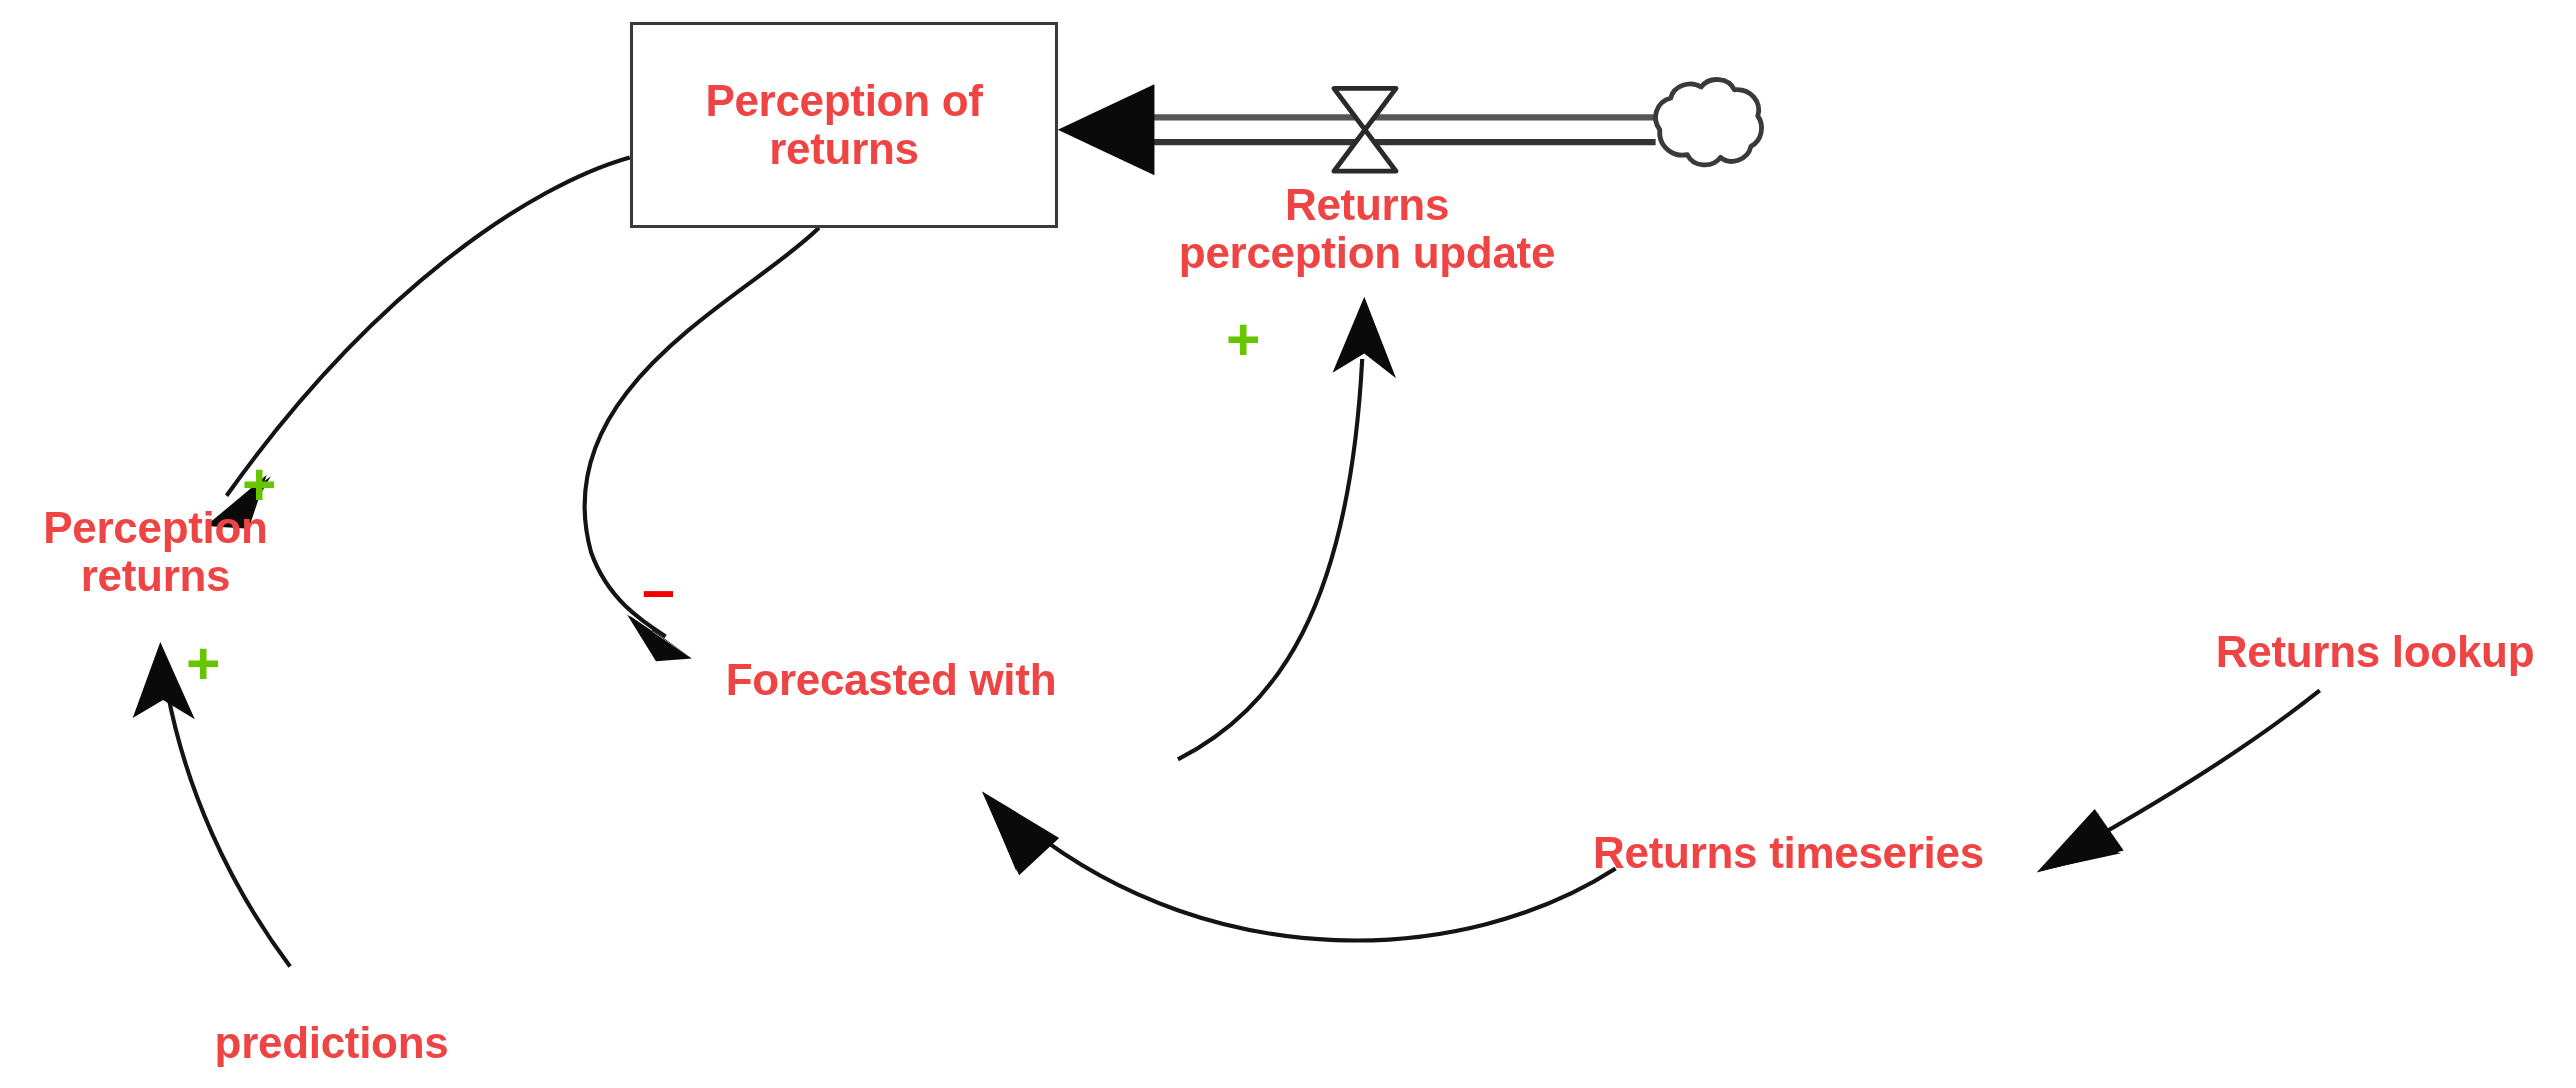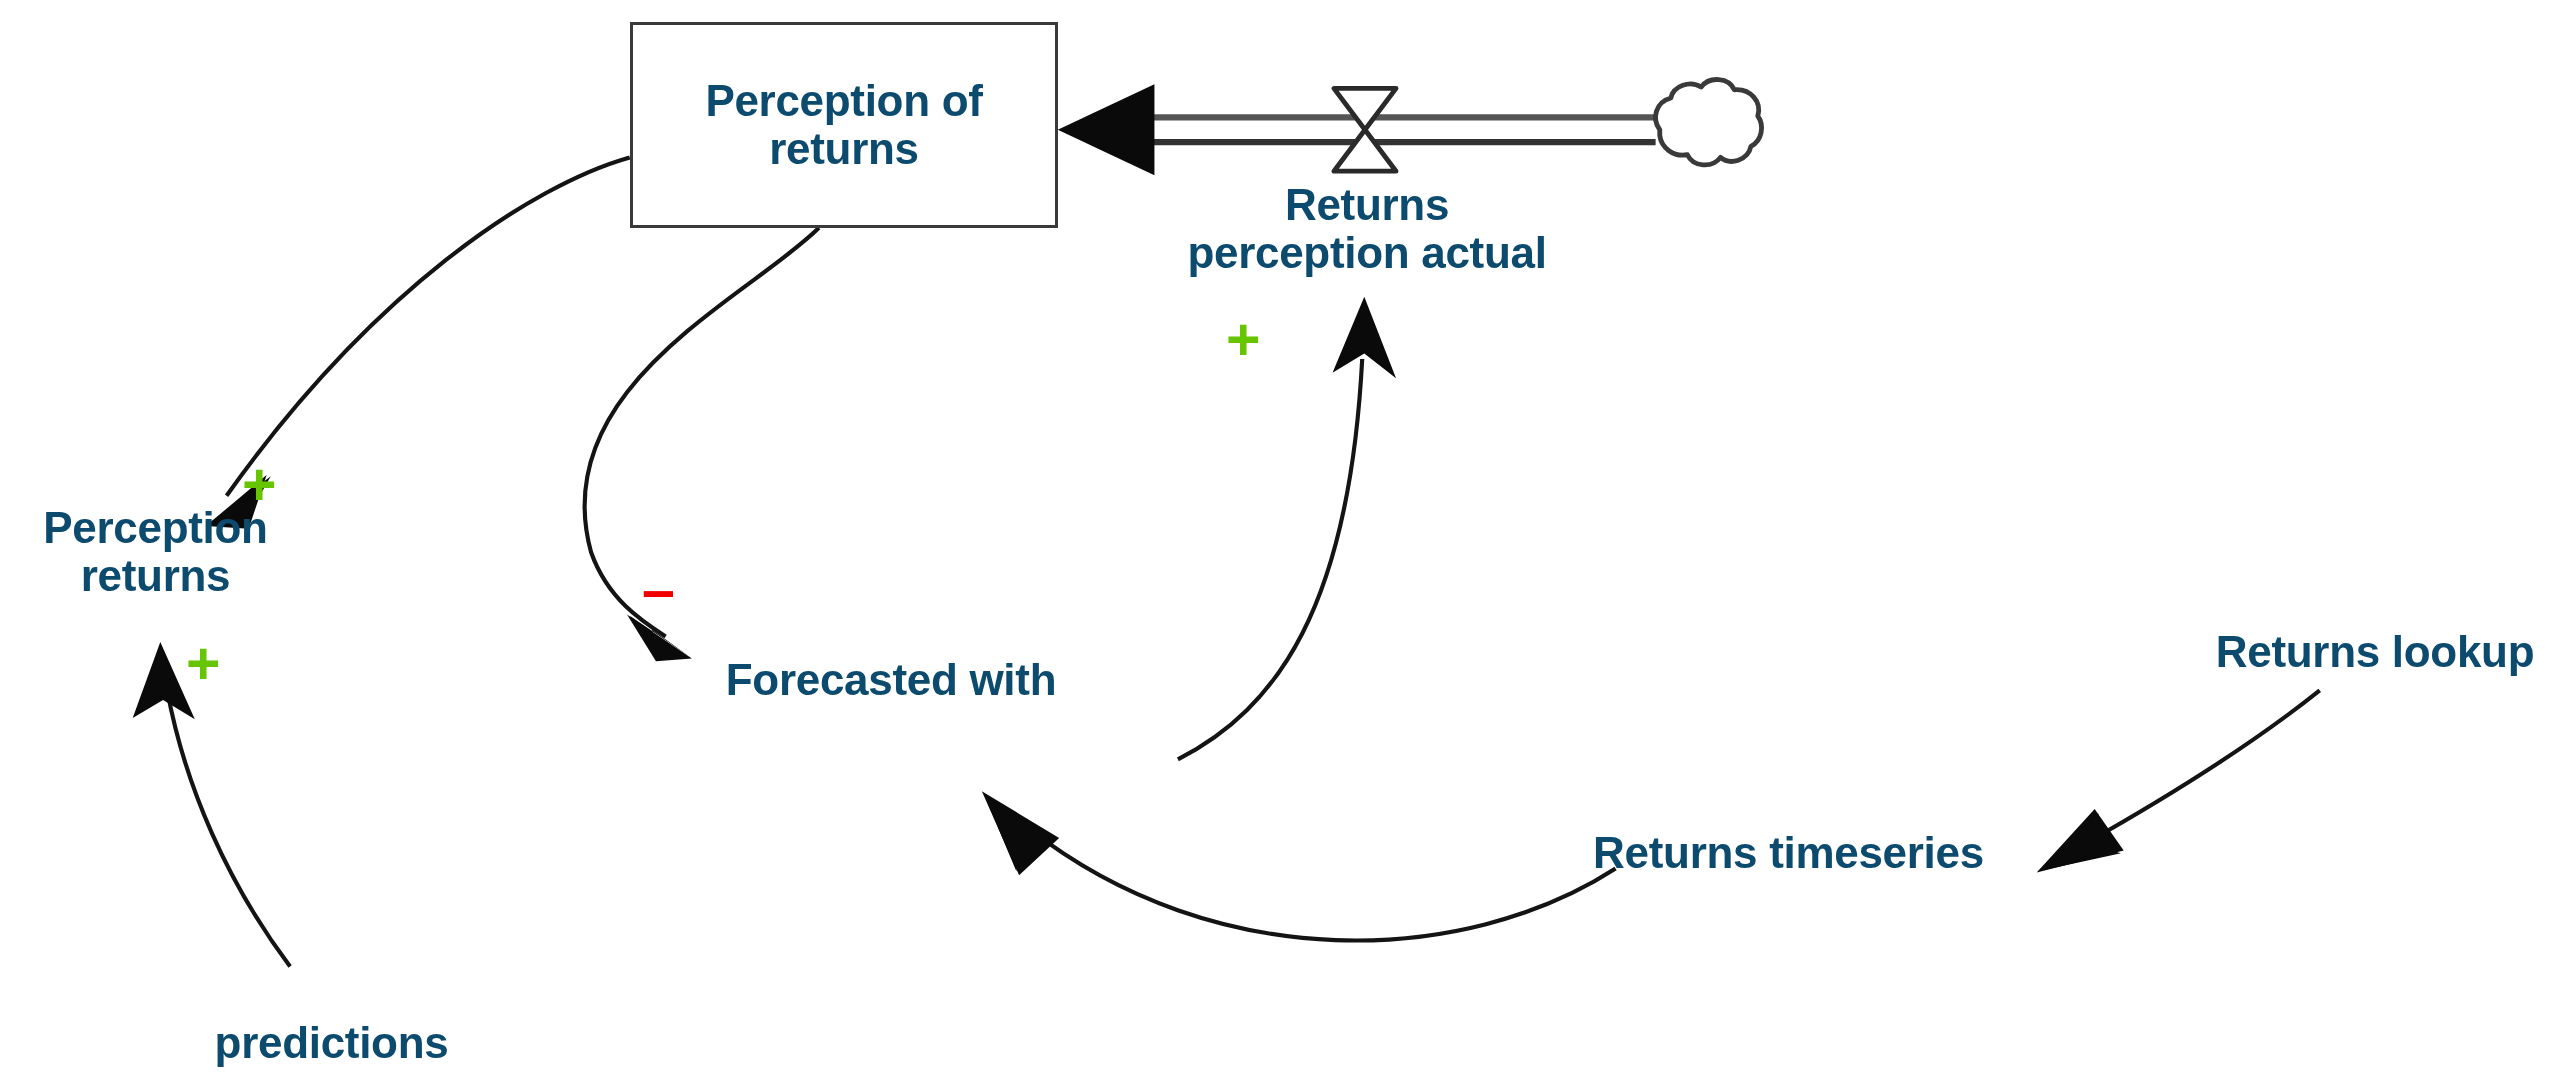--- a/index.html
+++ b/index.html
@@ -23,21 +23,21 @@
     top: 0;
     width: 2576px;
     height: 1088px;
   }
   .node-label {
     position: absolute;
     font-family: "Liberation Sans", sans-serif;
     font-weight: bold;
     font-size: 44px;
     line-height: 1.08;
-    color: #0c4a6e;
+    color: #ef4444;
     text-align: center;
     white-space: pre;
     letter-spacing: -0.3px;
   }
   .stock-box {
     position: absolute;
     box-sizing: border-box;
     border: 3.5px solid #3a3a3a;
     background: #ffffff;
     display: flex;
@@ -131,21 +131,21 @@
       <path d="M3360,1000 C3260,1080 3130,1160 3020,1222" fill="none" stroke="#141414" stroke-width="6"></path>
       <polygon points="2952,1262 3072,1236 3024,1222 3040,1178" fill="#0a0a0a"></polygon>
       <polygon points="2950,1264 3076,1232 3034,1172" fill="#0a0a0a"></polygon>
     </g>
   </svg>
 
   <div class="stock-box" style="left:630px; top:22px; width:428px; height:206px;">
     <div class="node-label"><span>Perception of</span><br><span>returns</span></div>
   </div>
 
-  <div class="node-label" style="left:1077px; top:181px; width:580px;"><span>Returns</span><br><span>perception actual</span></div>
+  <div class="node-label" style="left:1077px; top:181px; width:580px;"><span>Returns</span><br><span>perception update</span></div>
 
   <div class="node-label" style="left:-7px; top:504px; width:325px;"><span>Perception</span><br><span>returns</span></div>
 
   <div class="node-label" style="left:670px; top:656px; width:442px;"><span>Forecasted with</span><br></div>
 
   <div class="node-label" style="left:138px; top:971px; width:387px;"><br><span>predictions</span></div>
 
   <div class="node-label" style="left:1526px; top:829px; width:525px;"><span>Returns timeseries</span></div>
 
   <div class="node-label" style="left:2168px; top:628px; width:414px;"><span>Returns lookup</span></div>

